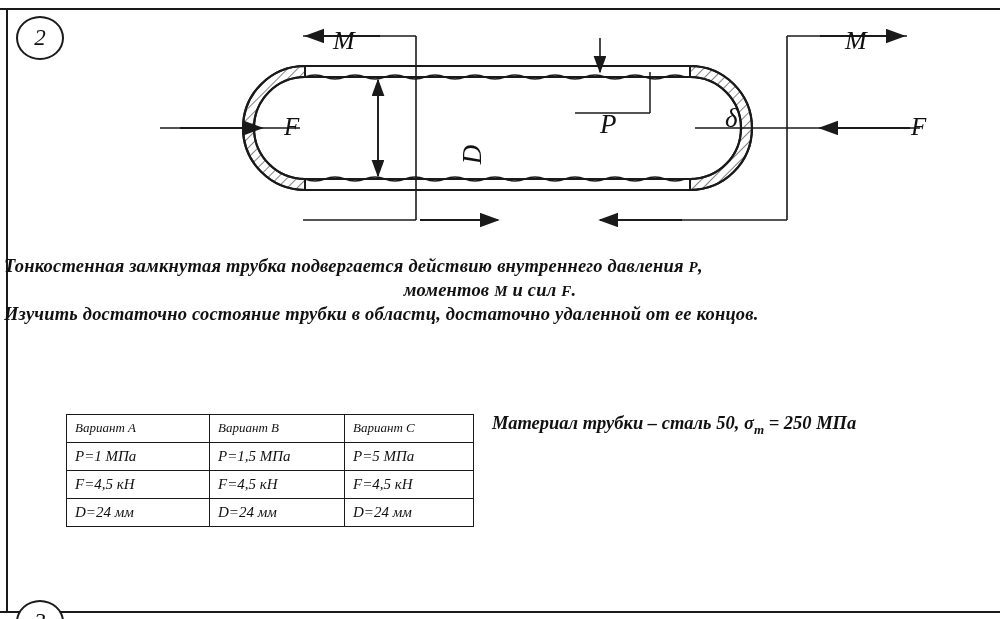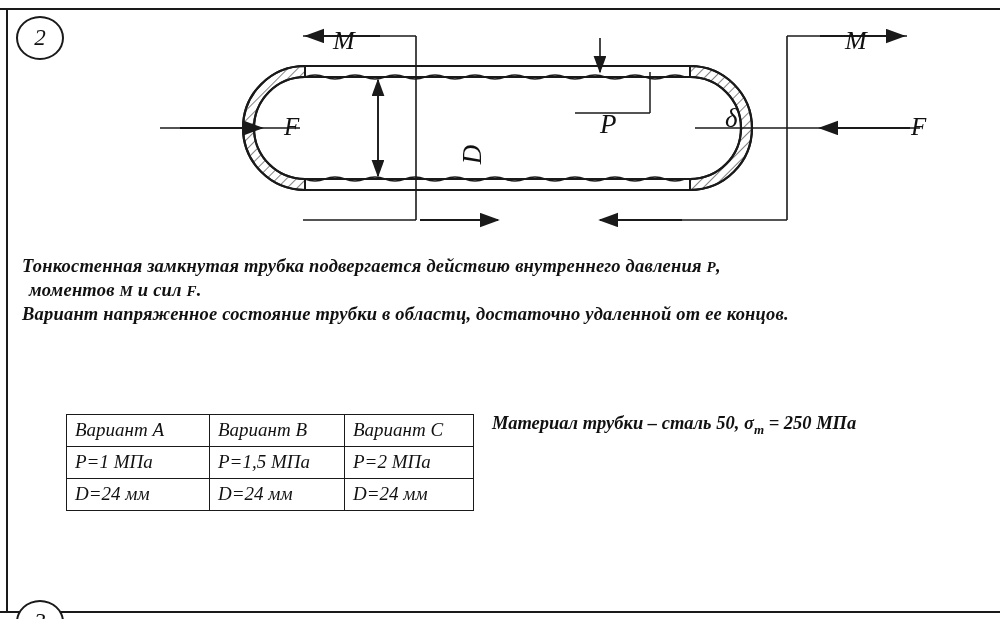--- a/index.html
+++ b/index.html
@@ -76,54 +76,54 @@
   #lbl-D {
     left: 343px; top: 131px;
     font-size: 27px;
     transform: rotate(-90deg);
     transform-origin: 50% 50%;
   }
 
   
   #body-text {
     position: absolute;
-    left: 22px; top: 256px;
+    left: 4px; top: 256px;
     width: 965px;
   }
   #body-text p {
     margin: 0 0 3px 0;
     font-style: italic;
     font-weight: bold;
     font-size: 18.5px;
     letter-spacing: 0.2px;
     white-space: nowrap;
   }
   #body-text p .small {
     font-size: 15px;
     font-weight: bold;
   }
-  #line-2 { padding-left: 7px; }
+  #line-2 { padding-left: 7px; text-align: center; }
 
   
   #variants {
     position: absolute;
     left: 66px; top: 414px;
     border-collapse: collapse;
     border: 1.6px solid #1a1a1a;
   }
   #variants td {
     border: 1.2px solid #1a1a1a;
     font-style: italic;
-    font-size: 19px;
+    font-size: 15px;
     padding: 4px 8px 5px 8px;
     height: 18px;
     vertical-align: middle;
     white-space: nowrap;
   }
-  #variants tr:first-child td { font-size: 19px; }
+  #variants tr:first-child td { font-size: 13px; }
   #variants td.c0 { width: 126px; }
   #variants td.c1 { width: 118px; }
   #variants td.c2 { width: 112px; margin-left: 40px; }
 
   
   #material-note {
     position: absolute;
     left: 492px; top: 413px;
     font-style: italic;
     font-weight: bold;
@@ -213,34 +213,39 @@
   <span class="lbl" id="lbl-F-left">F</span>
   <span class="lbl" id="lbl-F-right">F</span>
   <span class="lbl" id="lbl-P">P</span>
   <span class="lbl" id="lbl-delta">δ</span>
   <span class="lbl" id="lbl-D">D</span>
 </div>
 
 <div id="body-text">
   <p><span>Тонкостенная  замкнутая  трубка  подвергается  действию  внутреннего  давления </span><span class="small">P</span><span>,</span></p>
   <p id="line-2"><span>моментов  </span><span class="small">M</span><span>  и сил </span><span class="small">F</span><span>.</span></p>
-  <p>Вариант  напряженное  состояние  трубки  в  областц,  достаточно  удаленной  от  ее  концов.</p>
+  <p>Изучить  достаточно  состояние  трубки  в  областц,  достаточно  удаленной  от  ее  концов.</p>
 </div>
 
 <table id="variants">
   <tbody>
     <tr>
       <td class="c0">Вариант A</td>
       <td class="c1">Вариант B</td>
       <td class="c2">Вариант C</td>
     </tr>
     <tr>
       <td class="c0">P=1 МПа</td>
       <td class="c1">P=1,5 МПа</td>
-      <td class="c2">P=2 МПа</td>
+      <td class="c2">P=5 МПа</td>
+    </tr>
+    <tr>
+      <td class="c0">F=4,5 кН</td>
+      <td class="c1">F=4,5 кН</td>
+      <td class="c2">F=4,5 кН</td>
     </tr>
     <tr>
       <td class="c0">D=24 мм</td>
       <td class="c1">D=24 мм</td>
       <td class="c2">D=24 мм</td>
     </tr>
   </tbody>
 </table>
 
 <div id="material-note">

